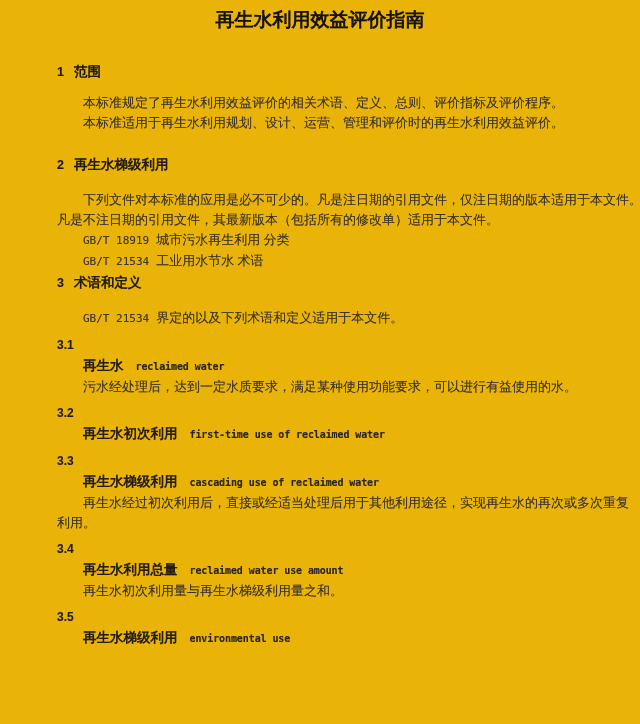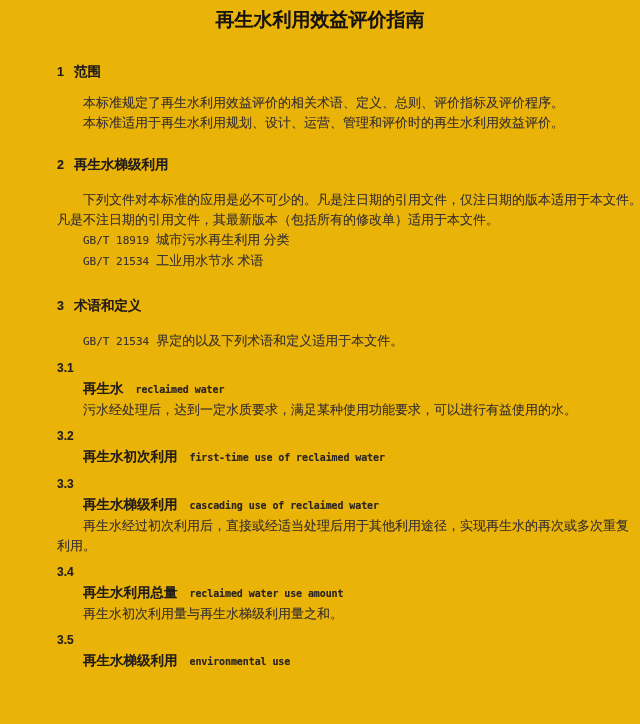--- a/index.html
+++ b/index.html
@@ -84,21 +84,21 @@
     font-size: 10px;
     letter-spacing: -0.1px;
     margin-left: 12px;
     color: #2c2620;
   }
 
   .mt-s1h  { margin-top: 30px; }
   .mt-s1p  { margin-top: 11px; }
   .mt-s2h  { margin-top: 22px; }
   .mt-s2p  { margin-top: 15px; }
-  .mt-s3h  { margin-top: 24px; }
+  .mt-s3h  { margin-top: 1px; }
   .mt-s3p  { margin-top: 15px; }
 </style>
 </head>
 <body>
 
 <div class="page">
 
   <div class="doc-title">再生水利用效益评价指南</div>
 
   <div class="sec-h mt-s1h"><span class="num">1</span><span>范围</span></div>

